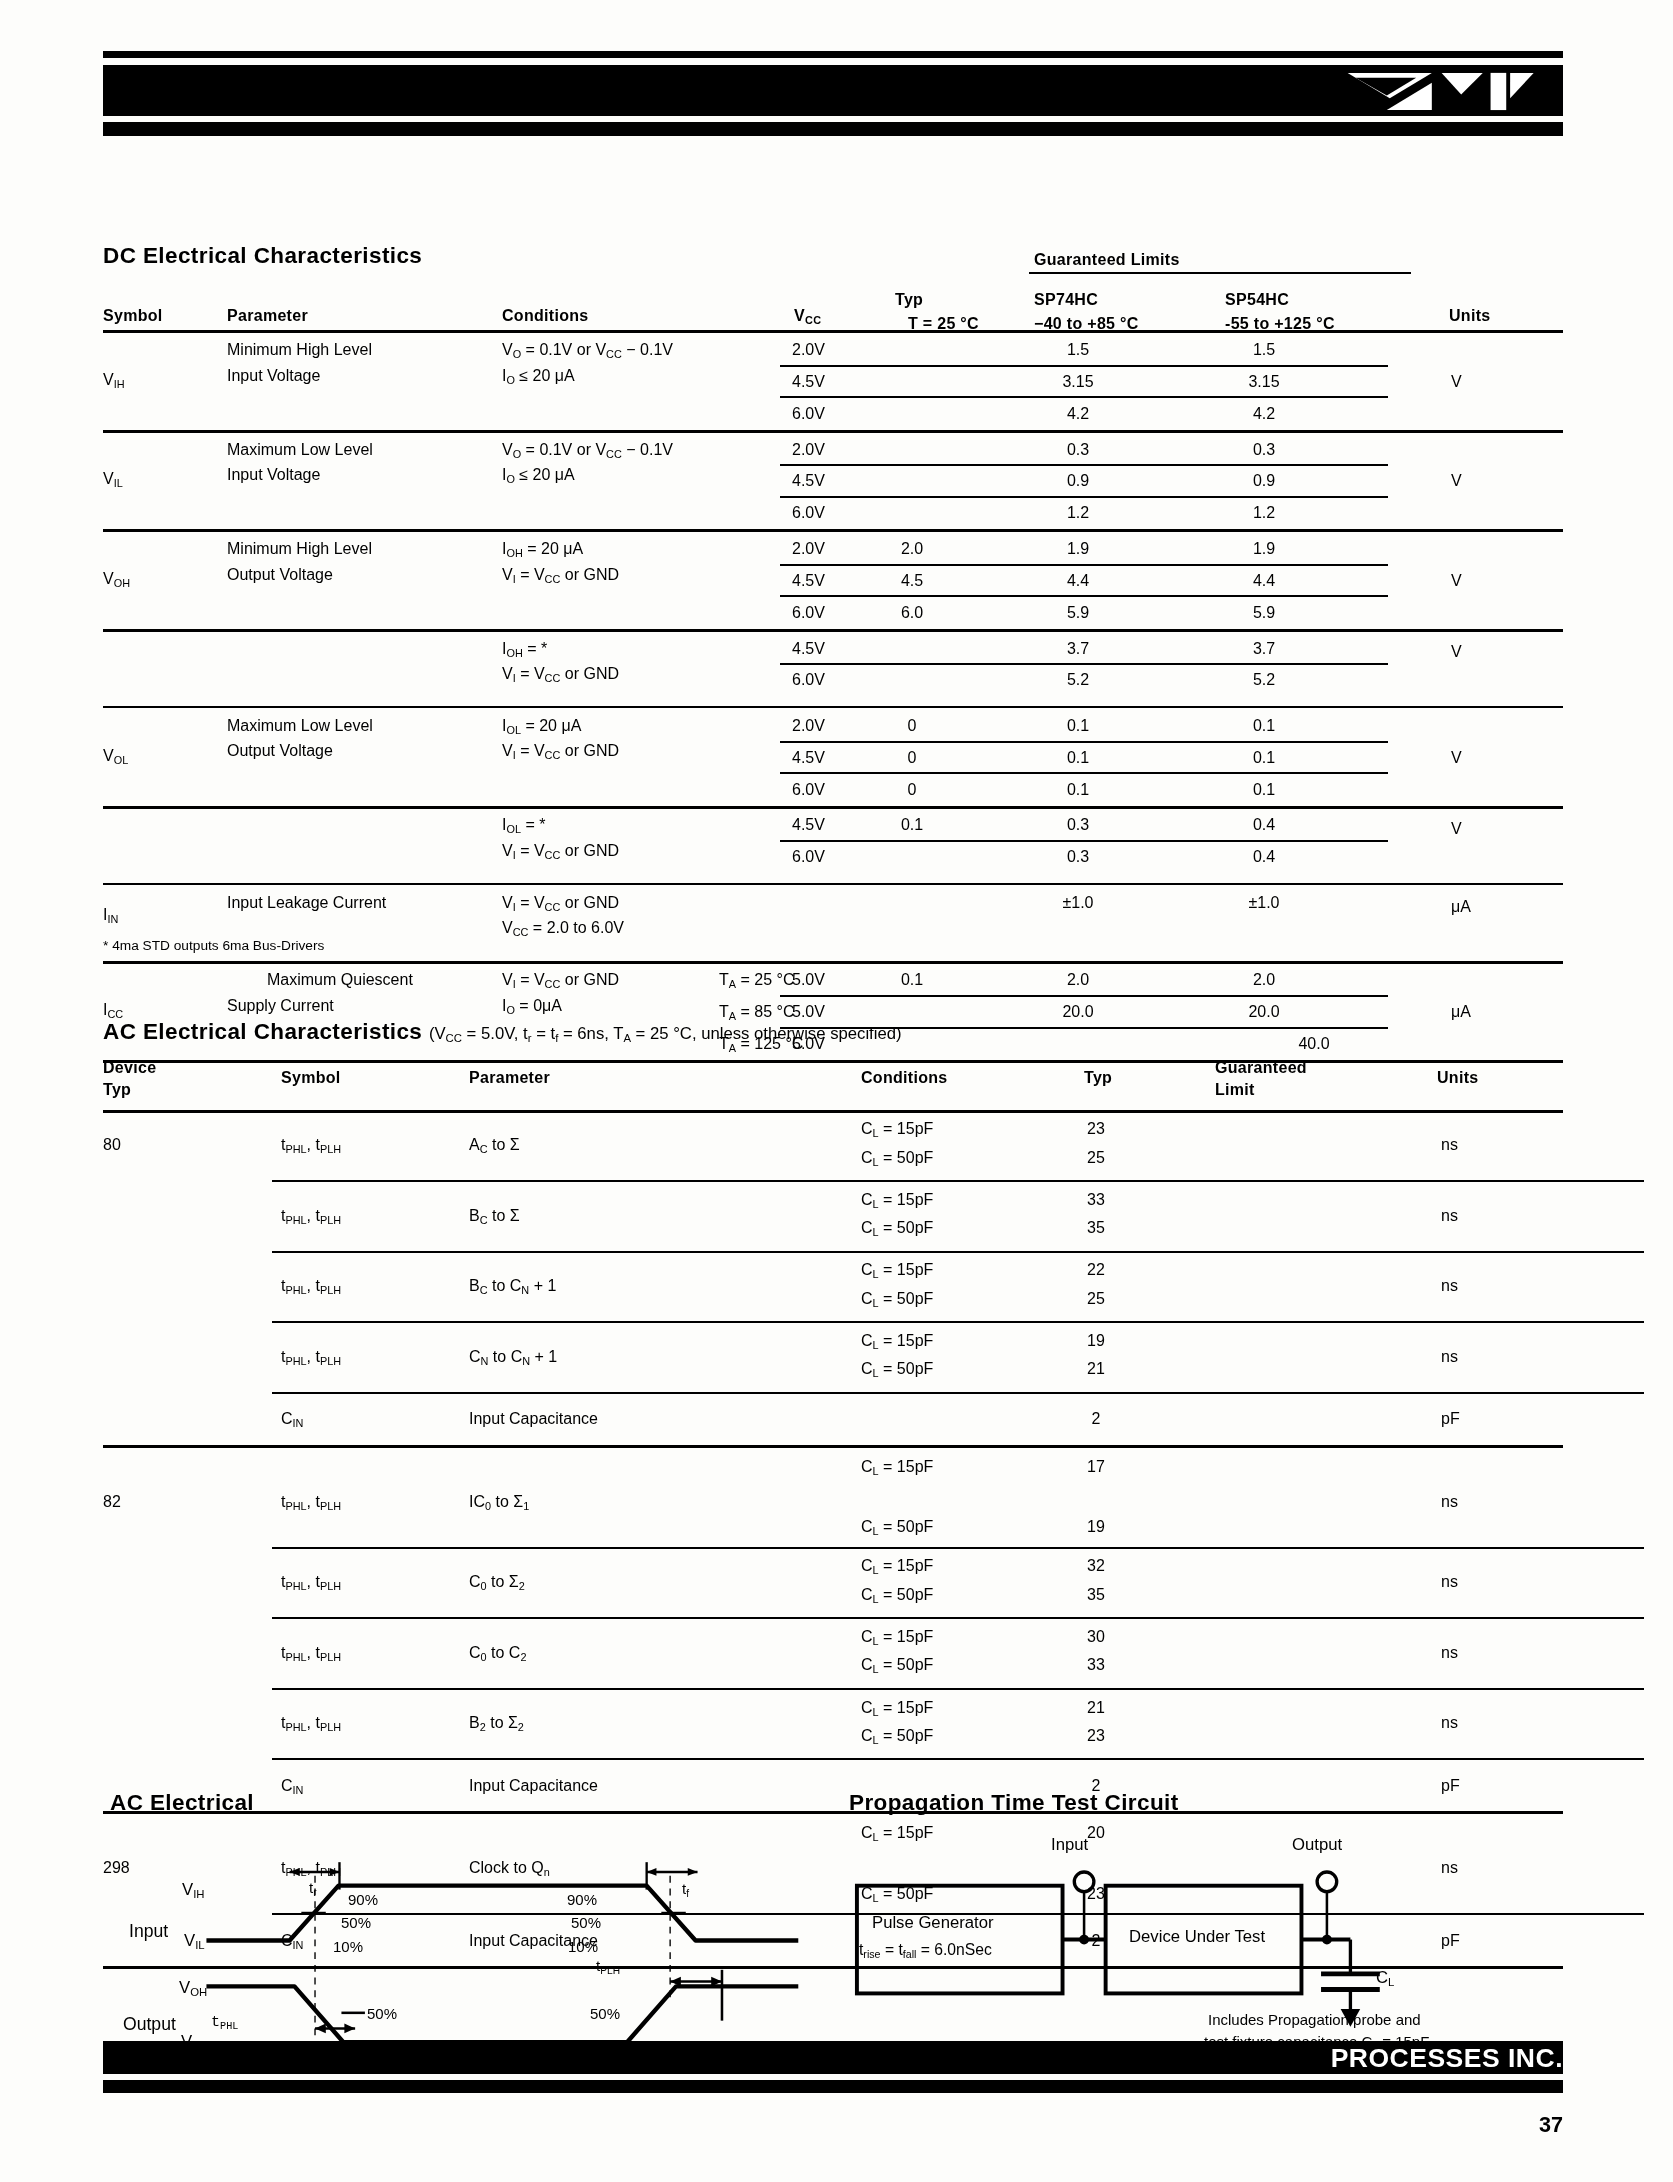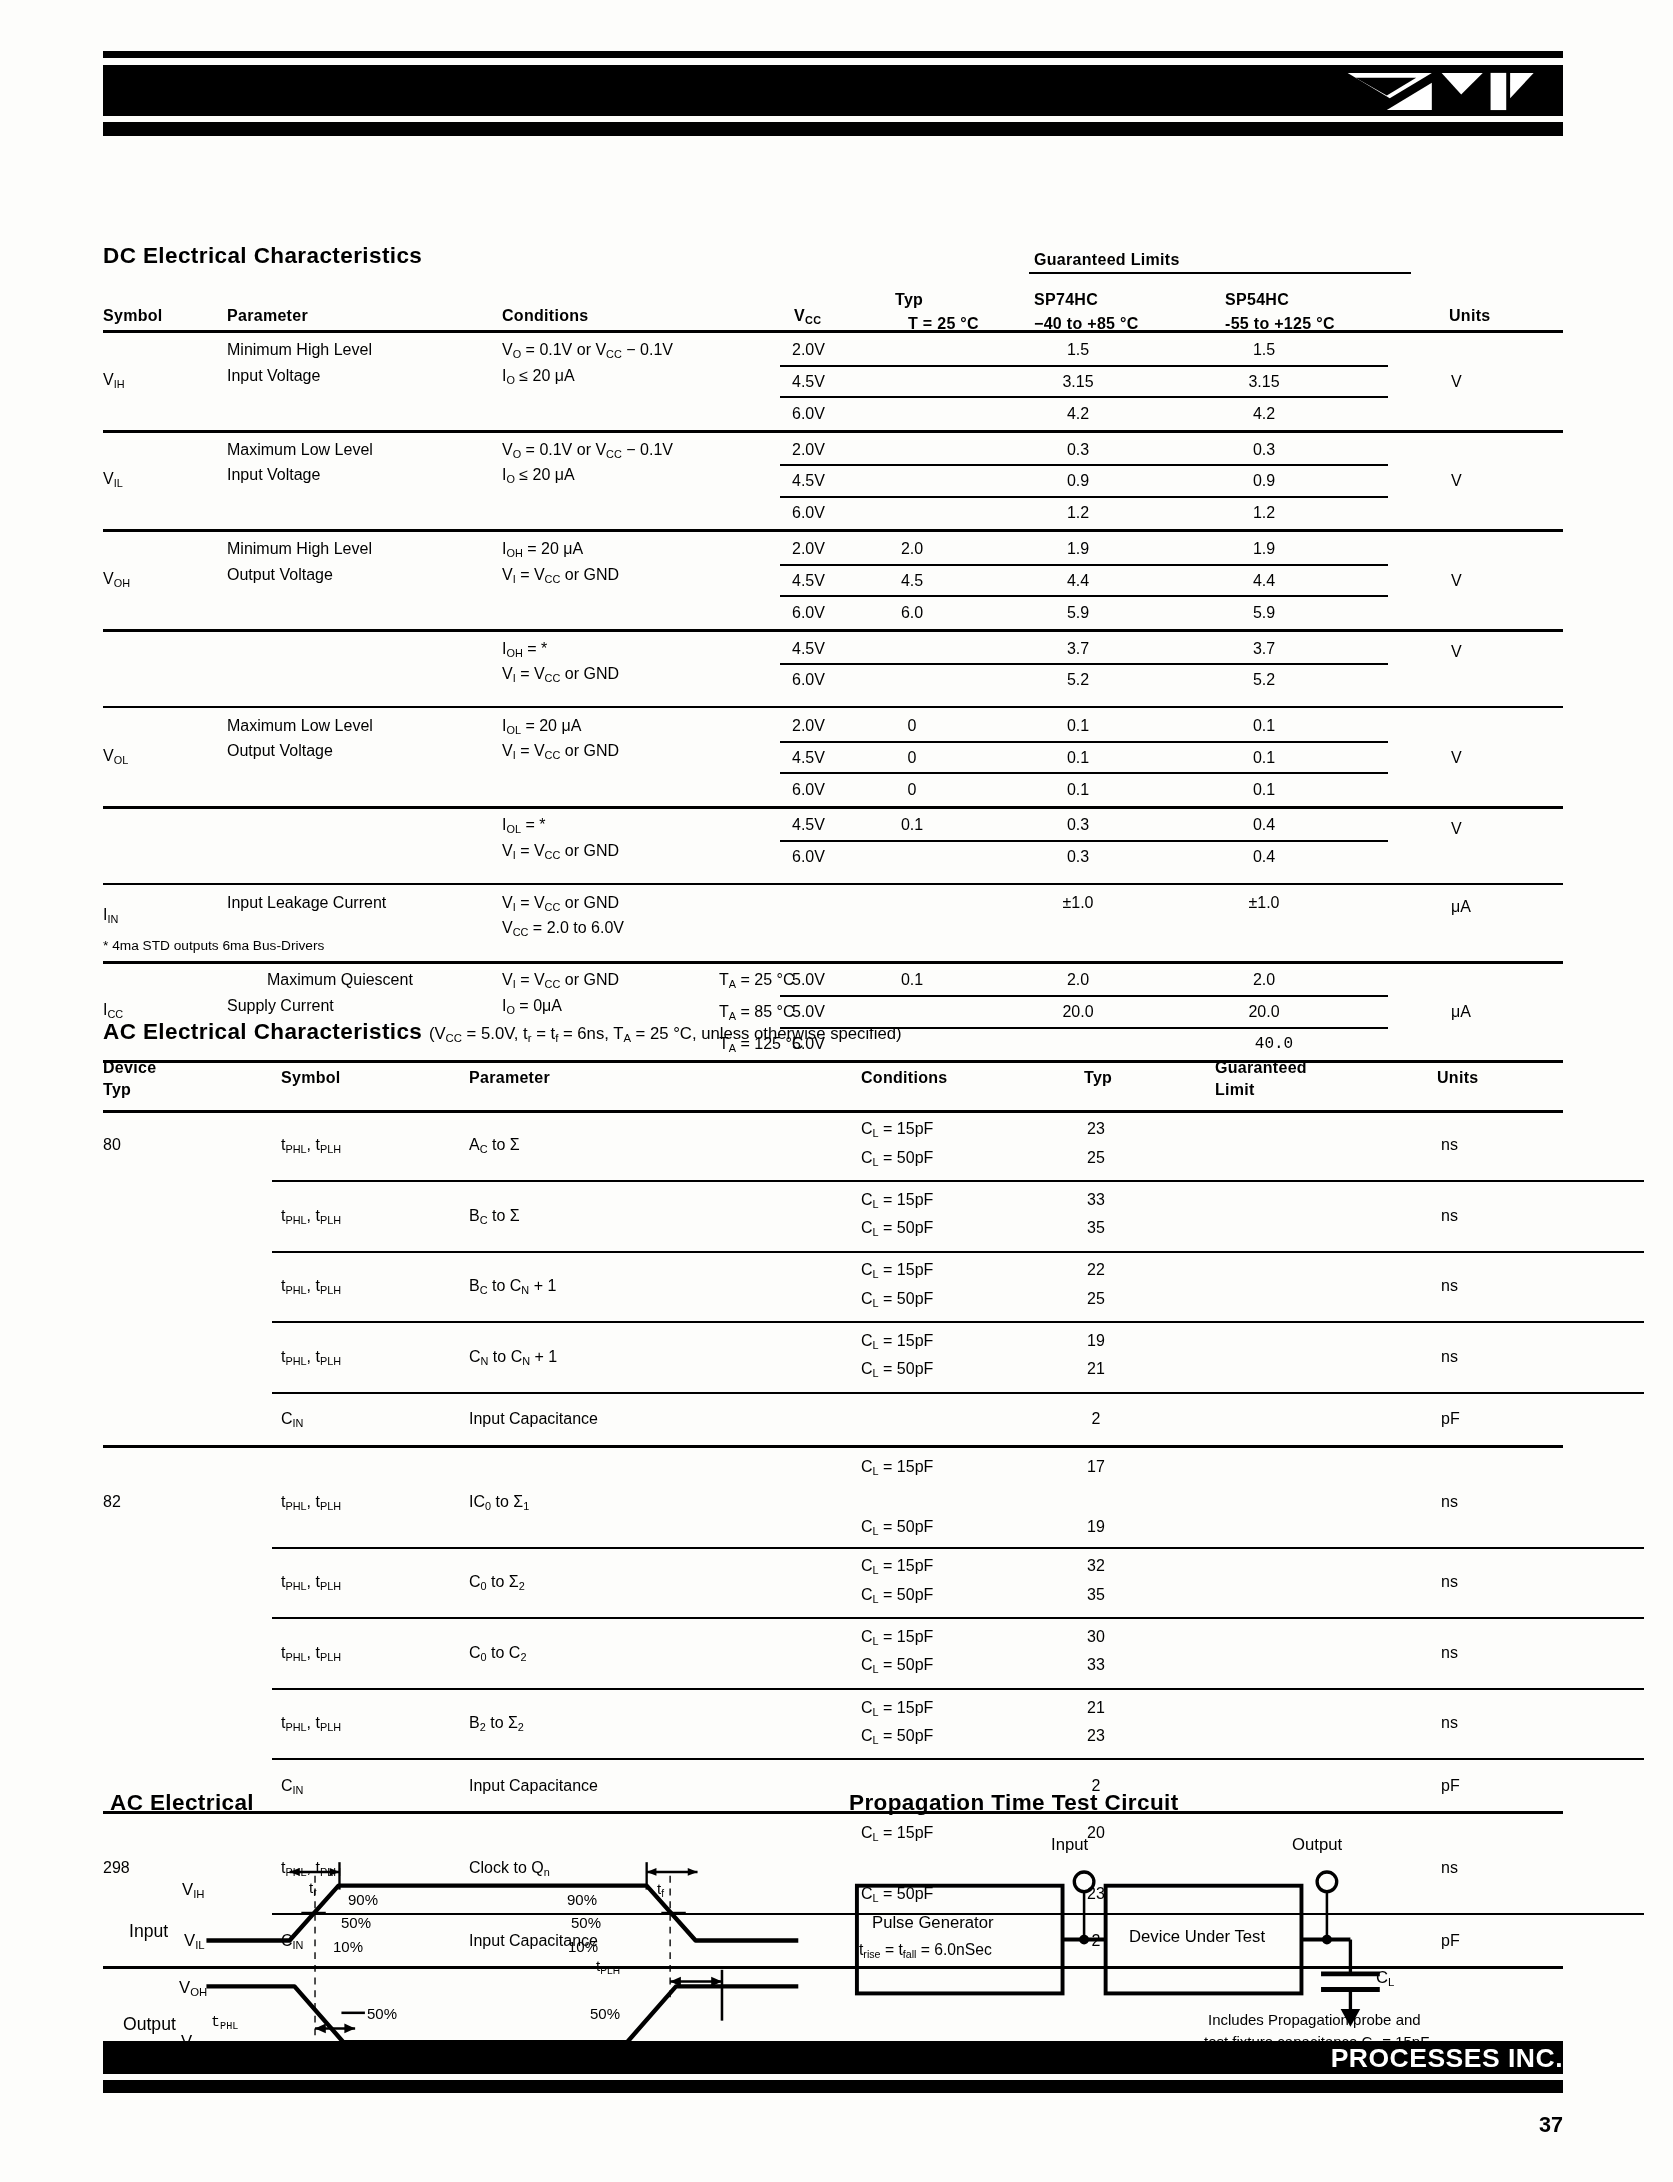--- a/index.html
+++ b/index.html
@@ -218,21 +218,21 @@
       <div class="cell" style="left:792px; top:970px;">5.0V</div>
       <div class="cell ctr" style="left:912px; top:970px;">0.1</div>
       <div class="cell ctr" style="left:1078px; top:970px;">2.0</div>
       <div class="cell ctr" style="left:1264px; top:970px;">2.0</div>
       <div class="hl" style="left:780px; top:995px; width:608px; height:2px;"></div>
       <div class="cell" style="left:792px; top:1002px;">5.0V</div>
       <div class="cell ctr" style="left:1078px; top:1002px;">20.0</div>
       <div class="cell ctr" style="left:1264px; top:1002px;">20.0</div>
       <div class="hl" style="left:780px; top:1027px; width:608px; height:2px;"></div>
       <div class="cell" style="left:792px; top:1034px;">5.0V</div>
-      <div class="cell ctr" style="left:1274px; top:1034px;font-family:Liberation Mono, monospace;">40.0</div>
+      <div class="cell ctr" style="left:1314px; top:1034px;">40.0</div>
       <div class="cell" style="left:1451px; top:1002px;">μA</div>
       <div class="hl" style="left:103px; top:1060px; width:1460px; height:2.5px;"></div>
     </div>
 
   <div class="cell" style="left:103px; top:937px; font-size:13.7px;">* 4ma STD outputs   6ma Bus-Drivers</div>
 
   <div class="sect-h" style="left:103px; top:1019px;">
     <span>AC Electrical Characteristics</span>
     <span class="sect-sub" id="ac-subtitle"> (V<sub>CC</sub> = 5.0V, t<sub>r</sub> = t<sub>f</sub> = 6ns, T<sub>A</sub> = 25 °C, unless otherwise specified)</span>
   </div>
@@ -383,21 +383,21 @@
     <span>V</span><sub>IH</sub></div>
   <div class="dlbl" style="left:184px; top:1931px;">
     <span>V</span><sub>IL</sub></div>
   <div class="dlbl" style="left:179px; top:1978px;">
     <span>V</span><sub>OH</sub></div>
   <div class="dlbl" style="left:181px; top:2032px;">
     <span>V</span><sub>OL</sub></div>
 
   <div class="dlbl sm" style="left:309px; top:1879px;">
     <span>t</span><sub>r</sub></div>
-  <div class="dlbl sm" style="left:657px; top:1880px;">
+  <div class="dlbl sm" style="left:682px; top:1880px;">
     <span>t</span><sub>f</sub></div>
 
   <div class="dlbl sm" style="left:348px; top:1891px;">90%</div>
   <div class="dlbl sm" style="left:341px; top:1914px;">50%</div>
   <div class="dlbl sm" style="left:333px; top:1938px;">10%</div>
   <div class="dlbl sm" style="left:567px; top:1891px;">90%</div>
   <div class="dlbl sm" style="left:571px; top:1914px;">50%</div>
   <div class="dlbl sm" style="left:568px; top:1938px;">10%</div>
 
   <div class="dlbl sm" style="left:596px; top:1957px;">

